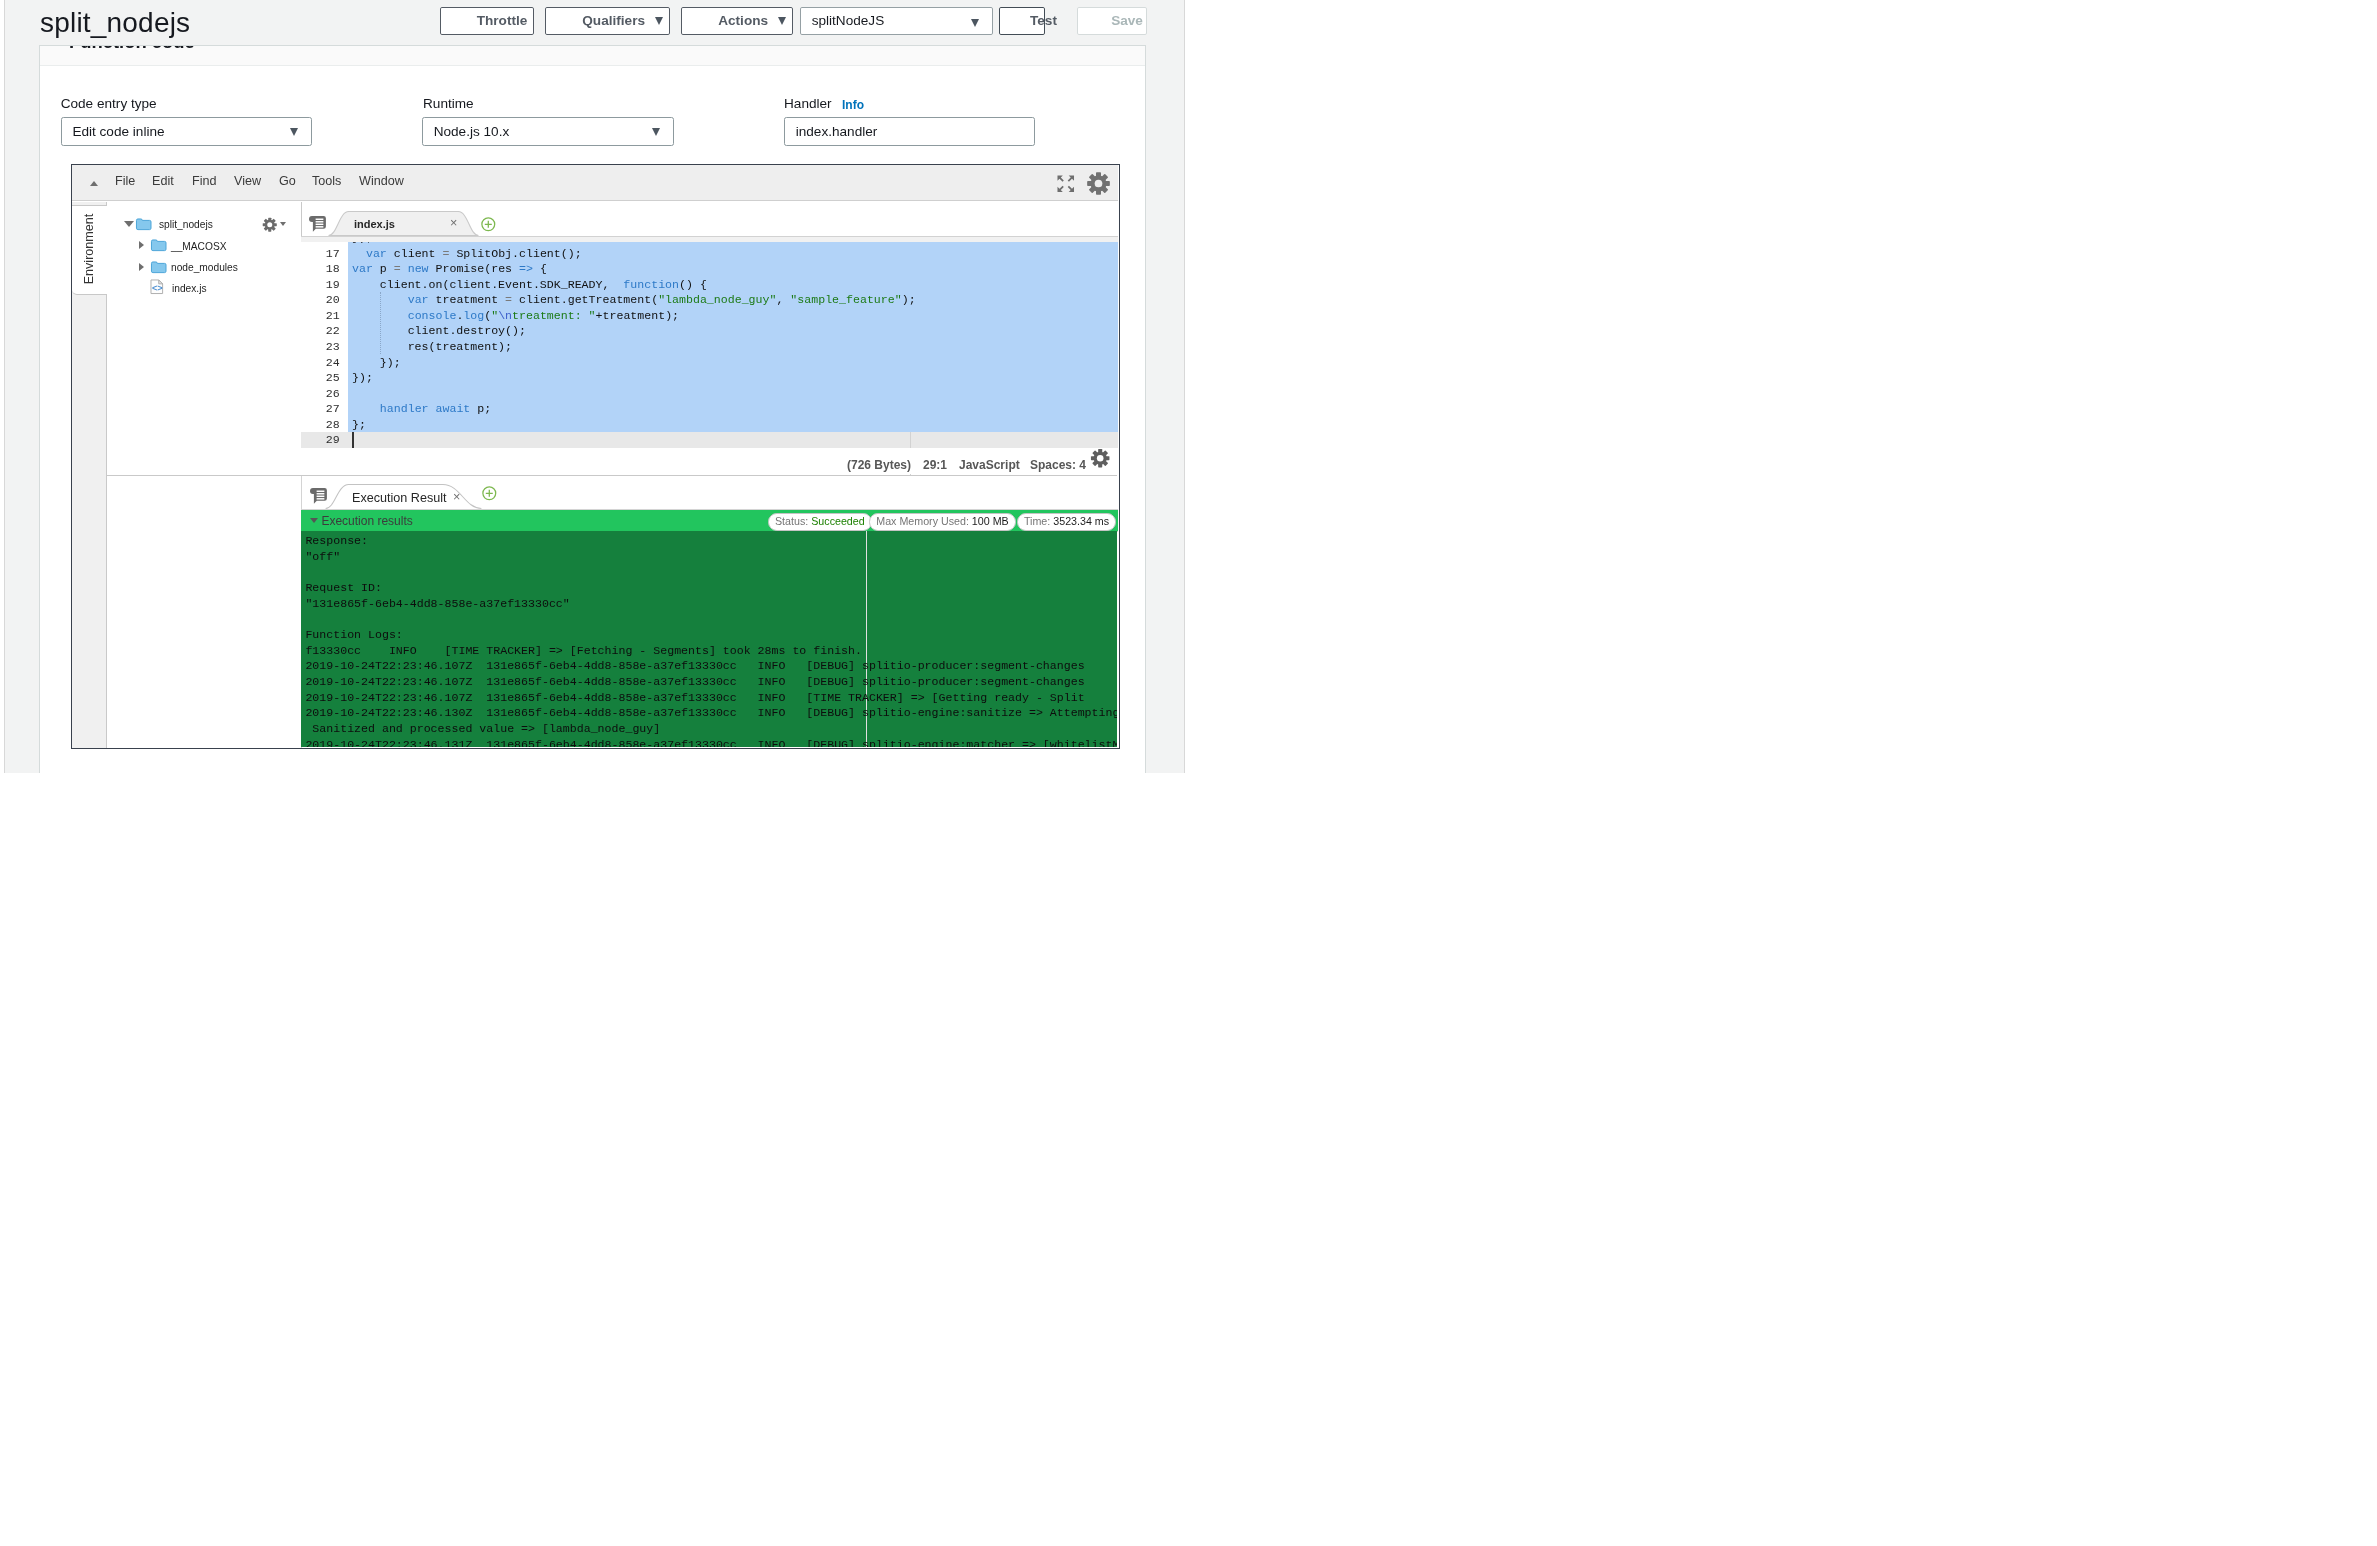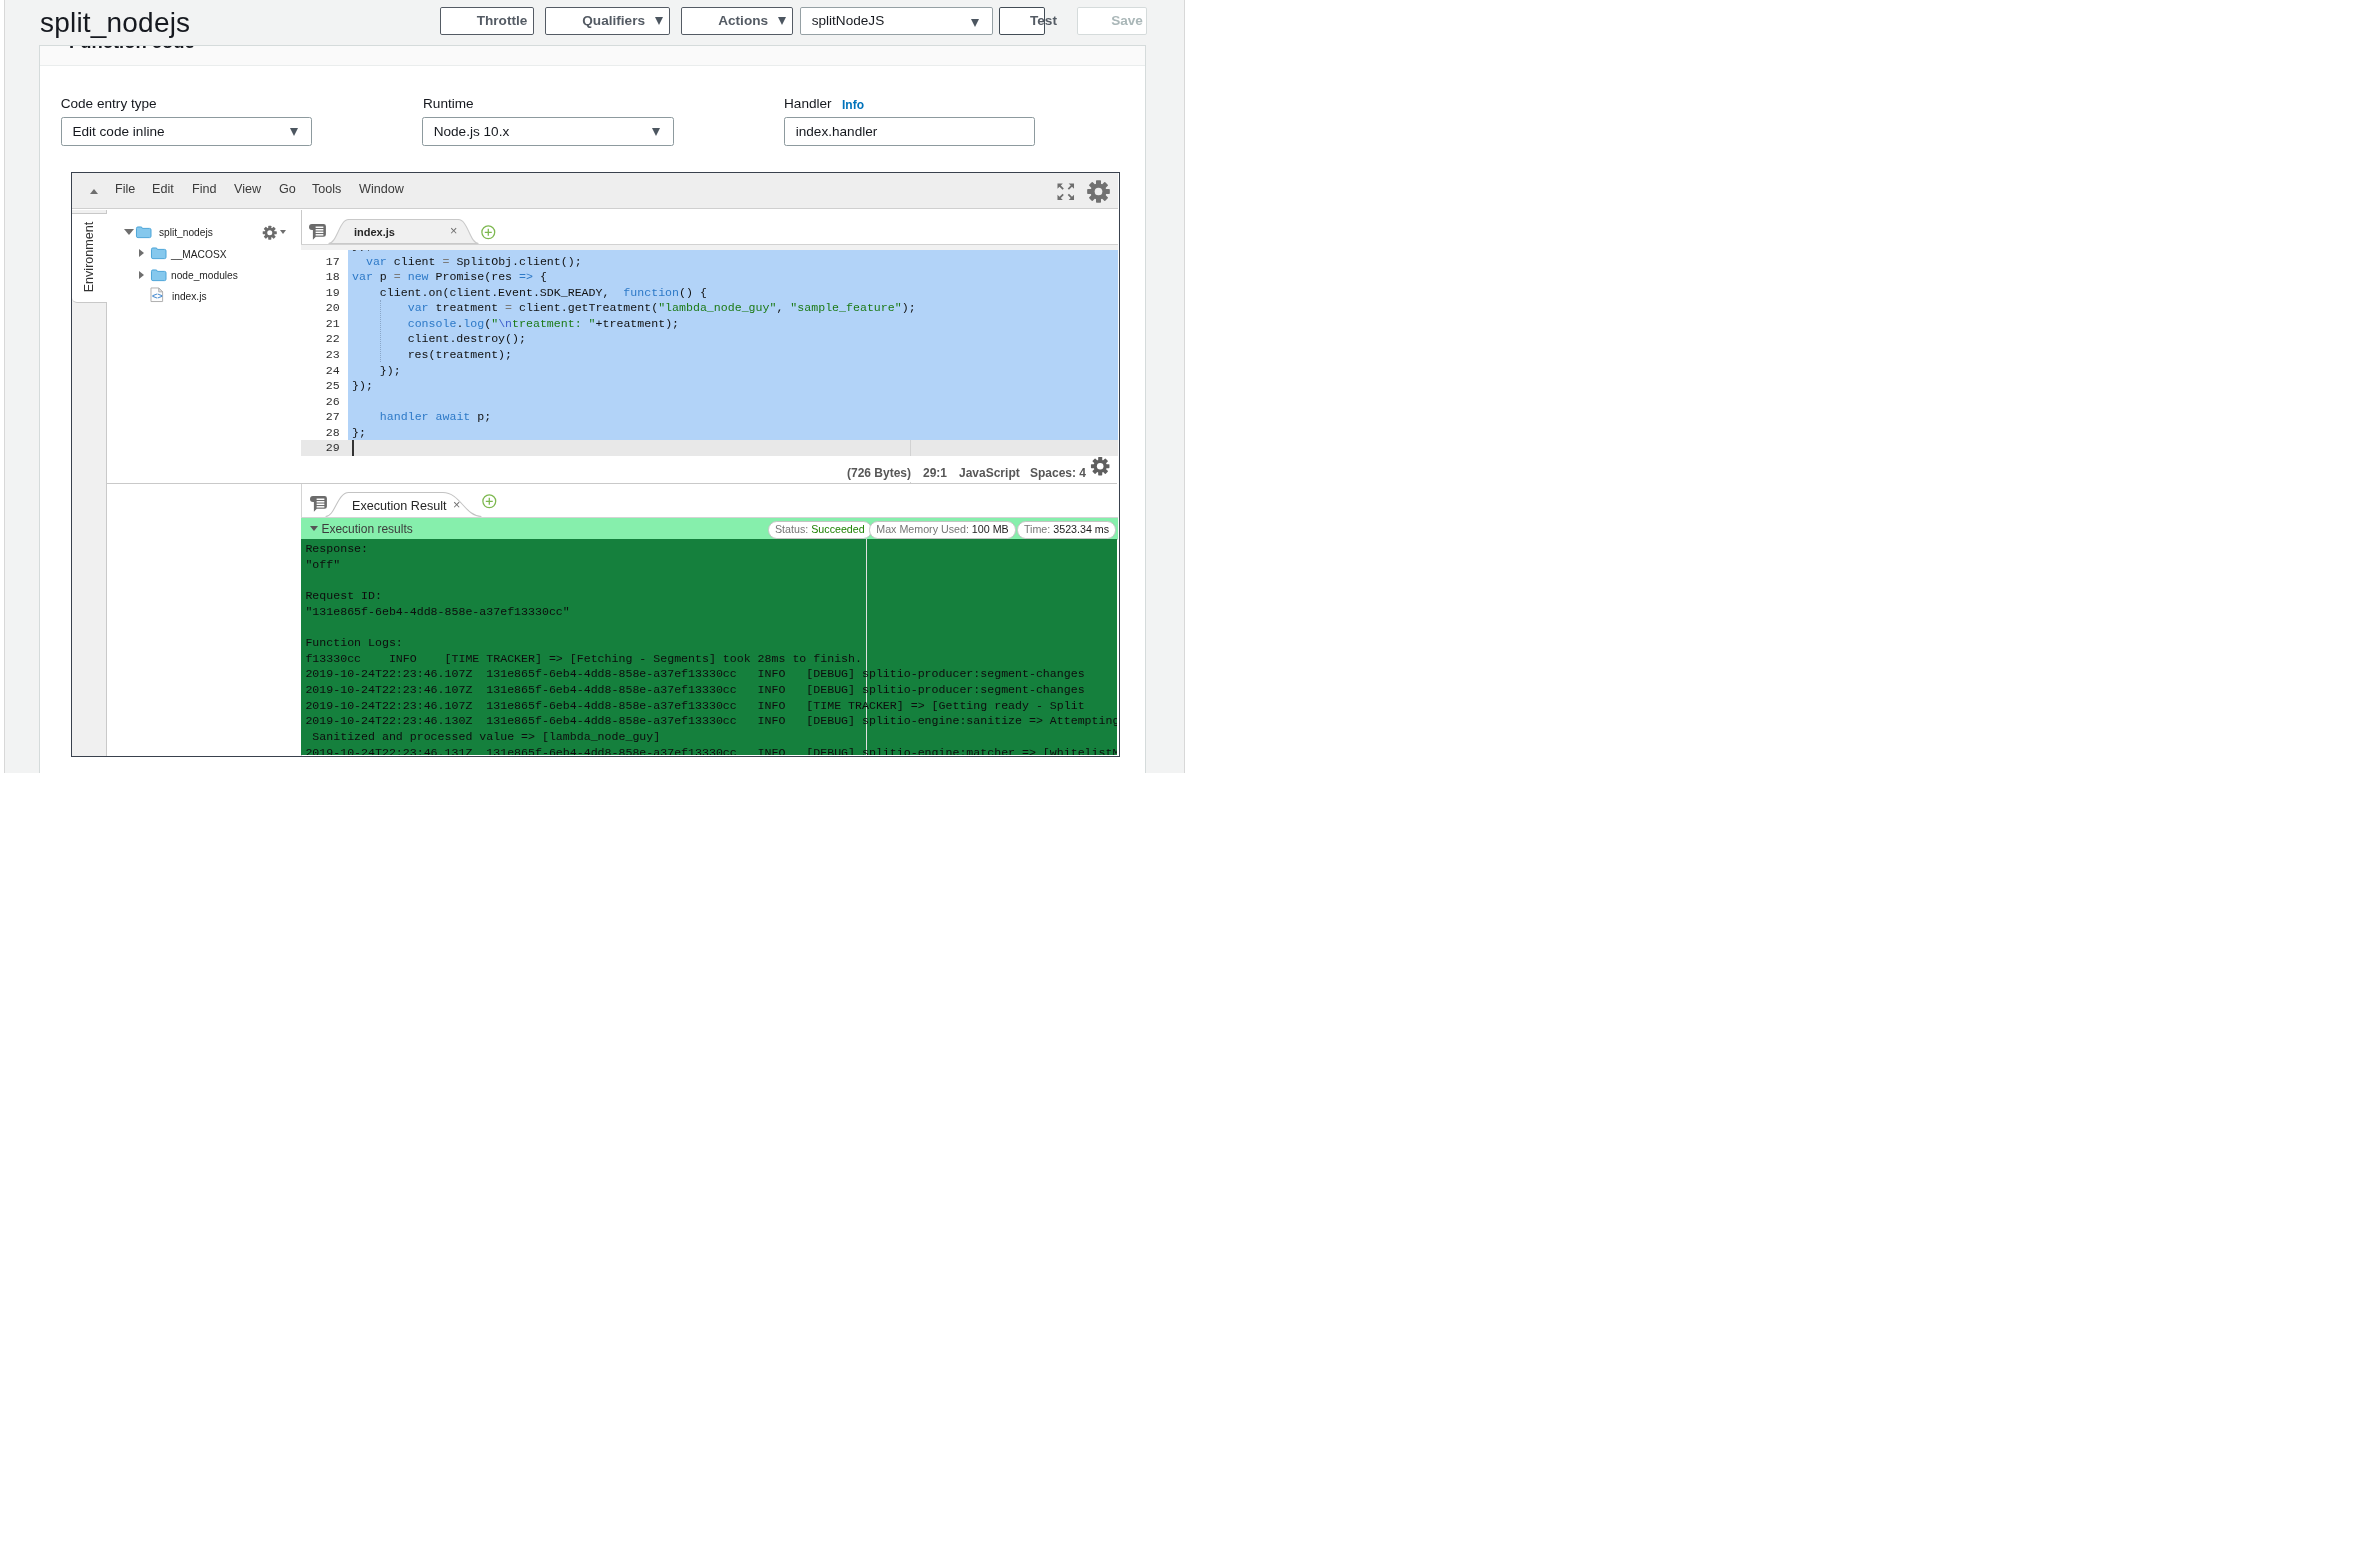--- a/index.html
+++ b/index.html
@@ -17,21 +17,21 @@
 #b-save { left:1077px; top:7.3px; width:70px; border-color:#d5dbdb; color:#aab7b8; }
 #sel-top { left:800px; top:7.3px; width:193px; height:28px; background:#fff; border:1px solid #95a0a4; border-radius:1.9px; font-size:13.6px; color:#16191f; line-height:26px; padding-left:10.7px; }
 #sel-top .tri-dn { position:absolute; right:12.6px; top:10.7px; margin:0; }
 #card { left:39px; top:45px; width:1107px; height:728px; background:#fff; border:1px solid #d5dbdb; border-bottom:none; overflow:hidden; }
 #cardhead { left:0; top:0; width:1105px; height:20.4px; background:#fafafa; border-bottom:1px solid #eaeded; overflow:hidden; }
 #cardhead .ht { position:absolute; left:29px; top:-15.5px; font-size:18.4px; font-weight:bold; color:#16191f; }
 #cardhead .hi { position:absolute; left:153px; top:-10.7px; font-size:12px; font-weight:bold; color:#0073bb; }
 .flabel { font-size:13.6px; color:#16191f; }
 .fbox { height:29px; background:#fff; border:1px solid #8d9a9e; border-radius:2.4px; font-size:13.6px; color:#16191f; line-height:27px; padding-left:10.7px; }
 .fbox .tri-dn { position:absolute; right:13px; top:10.2px; margin:0; }
-#editor { left:31px; top:126px; width:1049px; height:585px; border:1.5px solid #39414d; background:#fff; overflow:hidden; }
+#editor { left:31px; top:118px; width:1049px; height:585px; border:1.5px solid #39414d; background:#fff; overflow:hidden; }
 #menubar { left:0; top:0; width:1046px; height:36px; background:#eeeeee; border-bottom:1px solid #cfcfcf; }
 .menu { position:absolute; top:8.7px; font-size:12.6px; color:#3a3a3a; }
 #mb-tri { left:17.5px; top:15.5px; width:0; height:0; border-left:4.4px solid transparent; border-right:4.4px solid transparent; border-bottom:5.8px solid #6e6e6e; }
 #sidestrip { left:0; top:37px; width:34px; height:548px; background:#f0f0f0; }
 #envtab { left:0; top:40px; width:35px; height:90px; background:#fff; border-top:1px solid #c8c8c8; border-bottom:1px solid #c8c8c8; border-bottom-left-radius:4.9px; }
 #envtxt { left:-30px; top:77px; width:94px; font-size:12.6px; color:#333; transform:rotate(-90deg); transform-origin:center; text-align:center; }
 #treediv { left:34px; top:37px; width:1px; height:548px; background:#c9c9c9; }
 .trow { position:absolute; font-size:10.2px; color:#1f1f1f; }
 .tri-r { position:absolute; width:0; height:0; border-top:4.9px solid transparent; border-bottom:4.9px solid transparent; border-left:5.3px solid #6e6e6e; }
 .tri-d2 { position:absolute; width:0; height:0; border-left:5.3px solid transparent; border-right:5.3px solid transparent; border-top:6.3px solid #6e6e6e; }
@@ -45,21 +45,21 @@
 .cl { position:absolute; left:0; font-family:"Liberation Mono", monospace; font-size:11.6px; line-height:15.5px; height:15.5px; white-space:pre; color:#111; }
 .kw { color:#2d79c7;margin-top:12px; } .str { color:#1c7a16; } .esc { color:#3d5fcb; } .op { color:#7a7a7a; }
 #iguide { left:308px; top:127px; width:1px; height:62px; border-left:1px dotted #8aa7c9; }
 #cursor { left:280px; top:267px; width:1.5px; height:15.5px; background:#333; }
 #pmargin1 { left:838px; top:267px; width:1px; height:43px; background:#d2d2d2; }
 #statusrow { left:35px; top:283px; width:1010px; height:26px; background:#fff; }
 .stxt { position:absolute; top:9.7px; font-size:12px; font-weight:bold; color:#575757; }
 #paneline { left:35px; top:310px; width:1010px; height:1px; background:#c9c9c9; }
 #exectabrow { left:35px; top:311px; width:1010px; height:33px; background:#fff; }
 #vdiv2 { left:229px; top:311px; width:1px; height:273px; background:#d4d4d4; }
-#execbar { left:229px; top:344px; width:817px; height:23px; background:#86efac; border-top:1px solid #d4d4d4; border-bottom:1px solid #cfcfcf; }
+#execbar { left:229px; top:344px; width:817px; height:23px; background:#22c55e; border-top:1px solid #d4d4d4; border-bottom:1px solid #cfcfcf; }
 #execbar .btxt { position:absolute; left:20.4px; top:3.9px; font-size:12px; color:#3c3c3c; }
 #execbar .tri { position:absolute; left:8.7px; top:8.2px; width:0; height:0; border-left:4.4px solid transparent; border-right:4.4px solid transparent; border-top:5.8px solid #555; }
 .pill { position:absolute; top:348px; height:17.5px; background:#fff; border:1px solid #c4c4c4; border-radius:8.7px; font-size:10.7px; line-height:15px; color:#757575; padding:0 6.3px; white-space:nowrap;margin-left:13px; }
 .pill b { color:#1d1d1d; font-weight:normal; }
 .pill .grn { color:#1d8102; font-weight:normal; }
 #logarea { left:229px; top:366px; width:816px; height:216px; background:#15803d; overflow:hidden; }
 .ll { position:absolute; left:4.4px; font-family:"Liberation Mono", monospace; font-size:11.6px; line-height:15.7px; height:15.7px; white-space:pre; color:#0d0d0d; }
 #pmargin2 { left:565px; top:0px; width:1px; height:216px; background:#e0e0e0; }
 
 .c9tab { position:absolute; }

